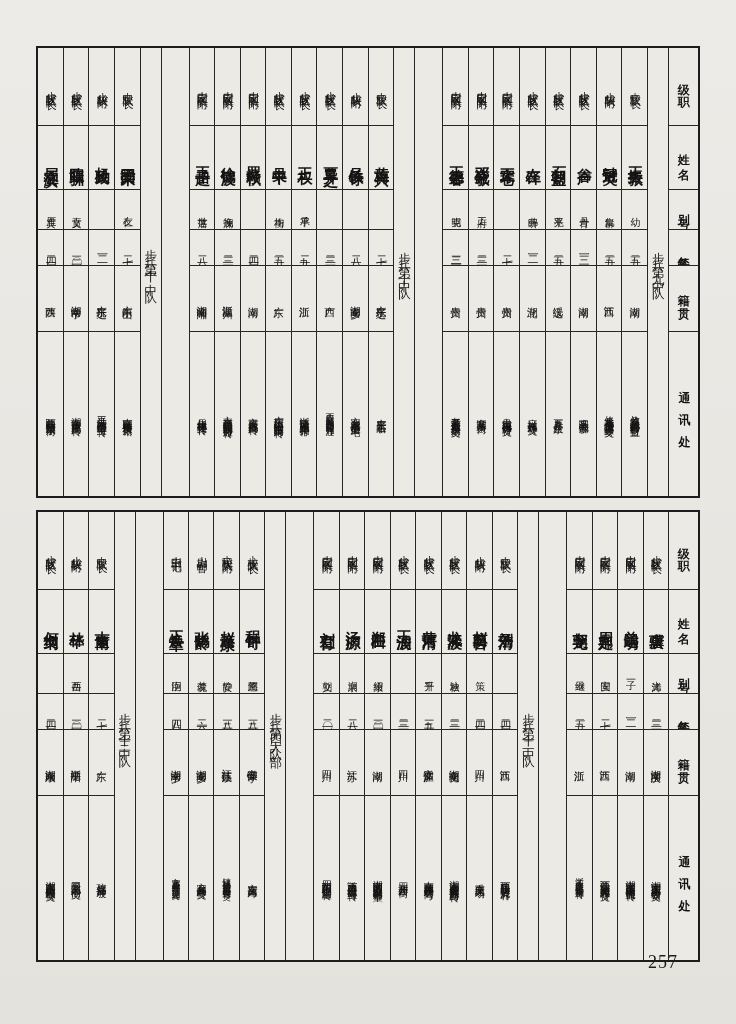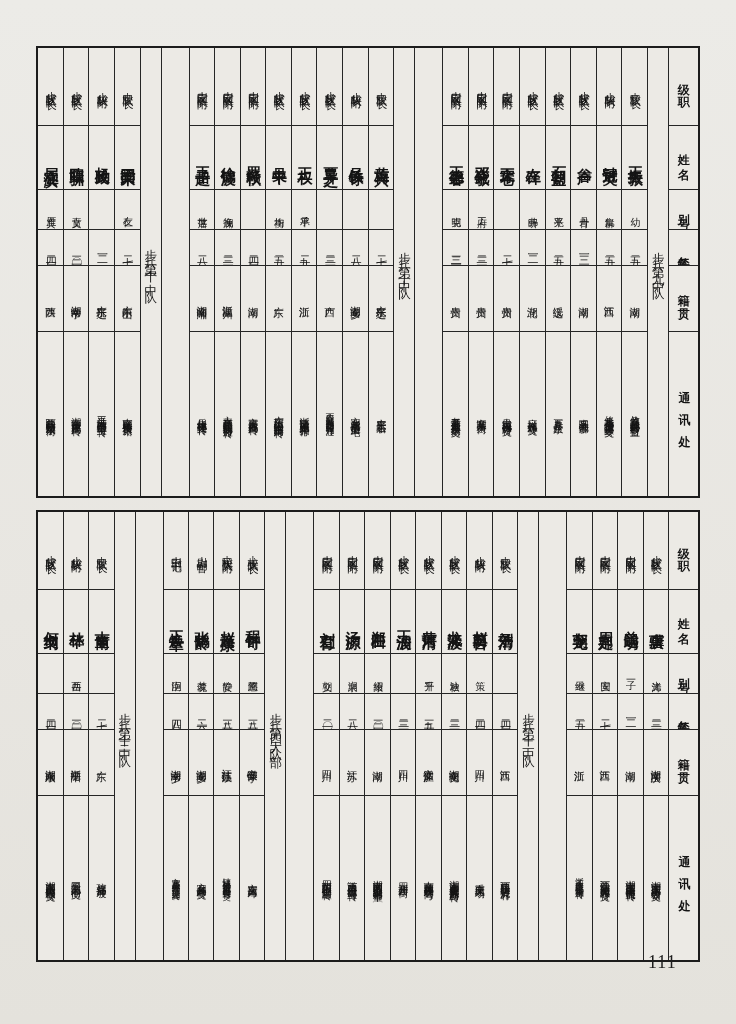--- a/index.html
+++ b/index.html
@@ -942,14 +942,14 @@
           <span class="v">二四</span>
         </div>
     <div class="cell c-origin">
           <span class="v">湖南永顺</span>
         </div>
     <div class="cell c-addr">
           <span class="v">湖南永顺正街卢福顺转交</span>
         </div>
   </div>
 </div>
-  <div class="pageno">111</div>
+  <div class="pageno">257</div>
 </div>
 
 </body></html>

